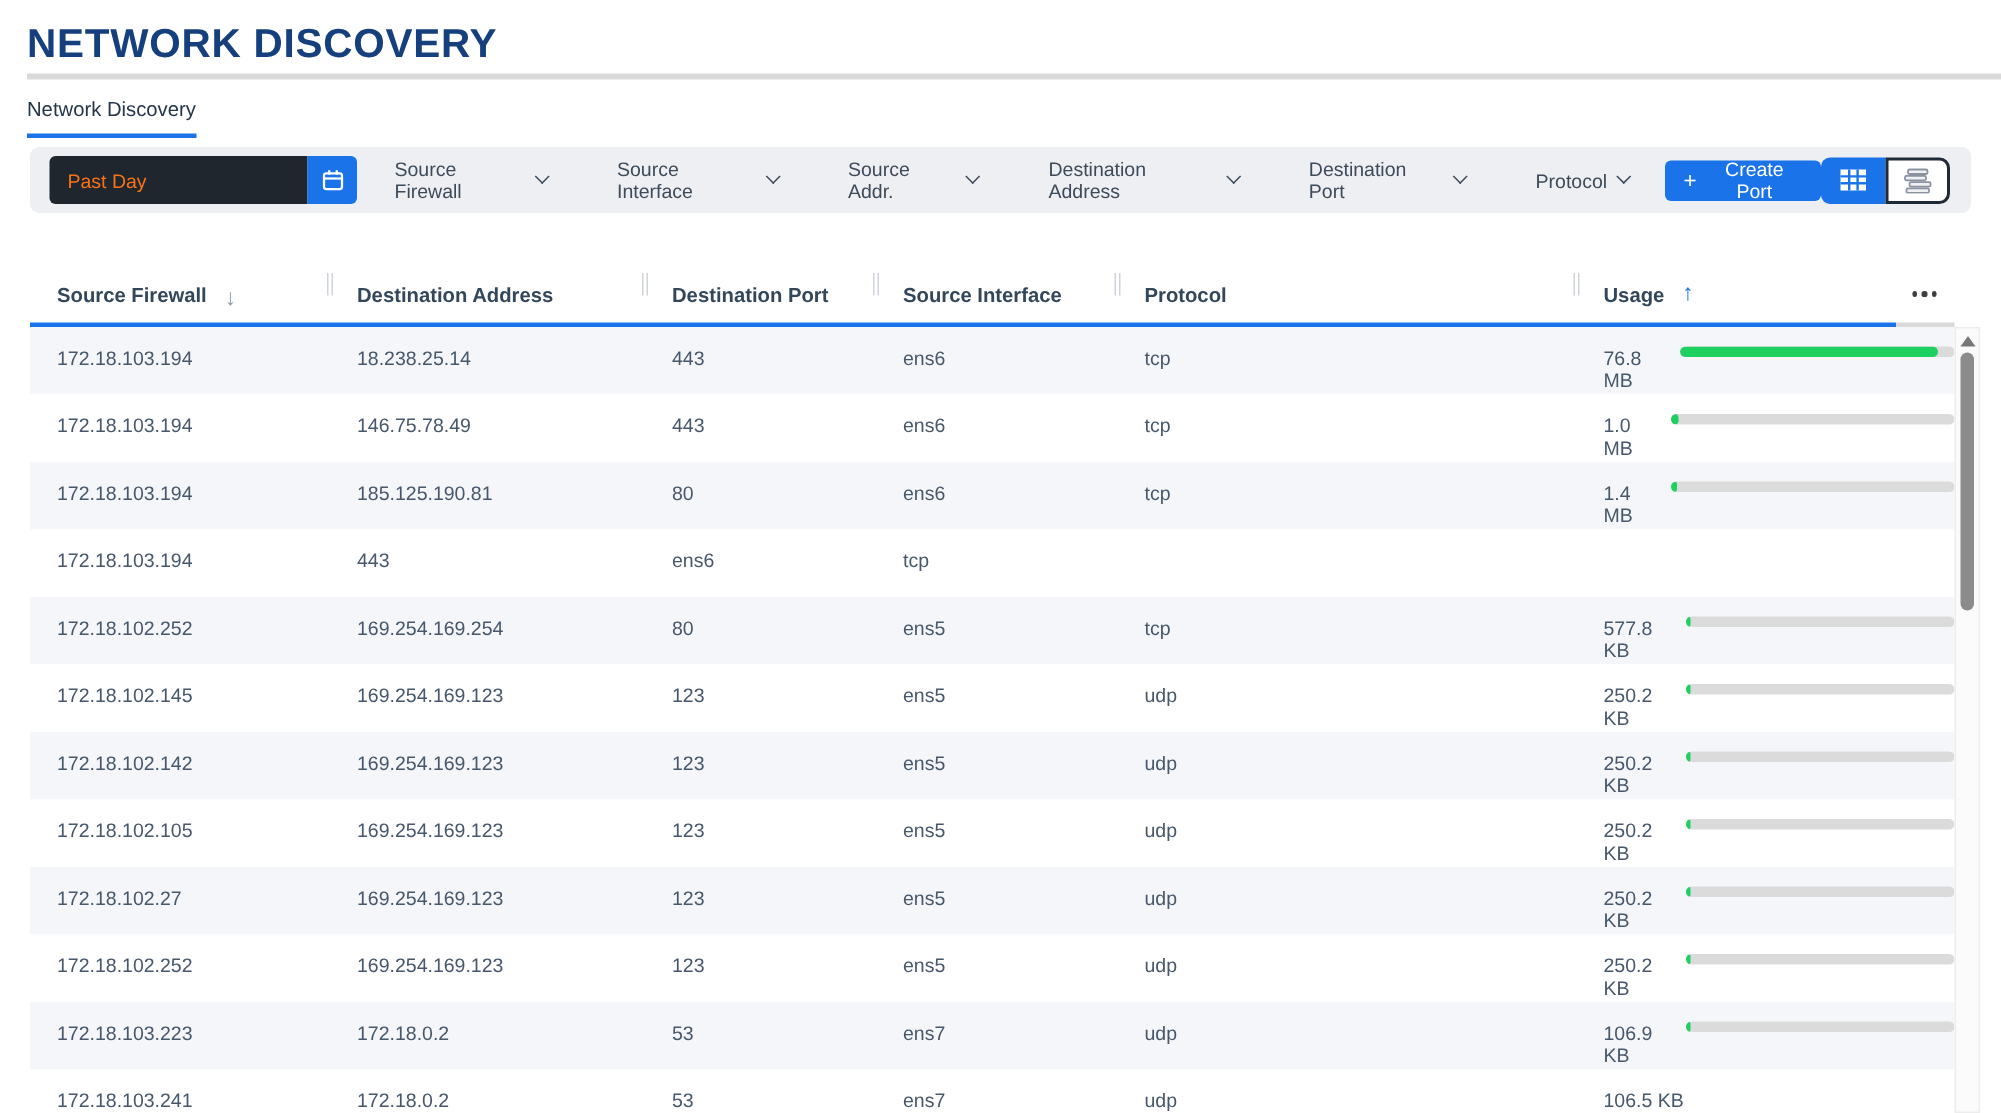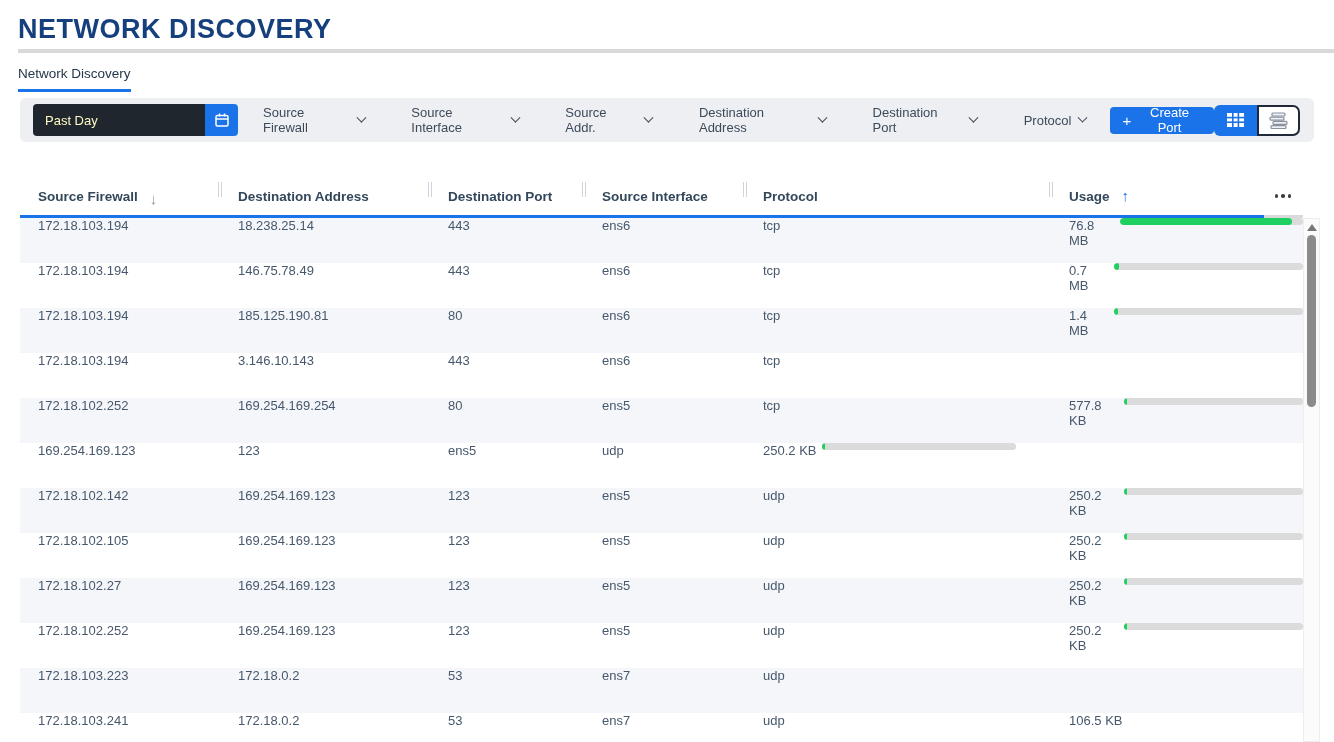--- a/index.html
+++ b/index.html
@@ -22,21 +22,21 @@
   .tab{padding-bottom:7px;border-bottom:3px solid var(--accent);cursor:pointer;}
   .tab span{font-size:13.5px;color:#24364a;}
 
   
   .toolbar{position:absolute;left:20px;top:98px;width:1294px;height:44px;
     background:var(--toolbar-bg);border-radius:6px;display:flex;align-items:center;
     padding:0 14px 0 13px;}
   .datebox{display:flex;align-items:stretch;height:32px;cursor:pointer;}
   .date-input{width:172px;background:var(--input-bg);border-radius:4px 0 0 4px;
     display:flex;align-items:center;padding-left:12px;}
-  .date-input span{color:#fef9c3;font-size:13px;}
+  .date-input span{color:#f97316;font-size:13px;}
   .cal-btn{width:33px;border:none;background:var(--accent);border-radius:0 4px 4px 0;
     display:flex;align-items:center;justify-content:center;cursor:pointer;}
   .filters{display:flex;align-items:center;gap:47px;margin-left:25px;}
   .filter{display:flex;align-items:center;gap:8px;cursor:pointer;font-size:13px;color:#3d4a59;}
   .chev{width:7px;height:7px;border-right:1.8px solid #3d4a59;border-bottom:1.8px solid #3d4a59;
     transform:rotate(45deg) translate(-2px,-2px);display:inline-block;}
   .create-rule{margin-left:24px;height:27px;padding:0 12px;background:var(--accent);
     color:#fff;border:none;border-radius:4px;font-size:13px;display:flex;align-items:center;
     gap:6px;cursor:pointer;font-family:inherit;}
   .create-rule .plus{font-size:15px;font-weight:400;line-height:1;}
@@ -55,21 +55,21 @@
     border-left:1px solid #cfd4da;border-right:1px solid #cfd4da;}
   .sort-arrow{font-size:15px;font-weight:400;}
   .sort-desc{color:#8d98a8;transform:translateY(2px);}
   .sort-asc{color:var(--accent);transform:translateY(-1px);}
   .more-menu{position:absolute;right:12px;top:16px;display:flex;gap:3px;cursor:pointer;}
   .more-menu i{width:3.5px;height:3.5px;border-radius:50%;background:#3f3f3f;}
   .header-underline{display:flex;height:3px;}
   .header-underline .blue{width:1244px;background:var(--accent);}
   .header-underline .gray{flex:1;background:#d9d9d9;}
 
-  .tr{height:45px;background:#fff;}
+  .tr{height:45px;padding-top:13px;background:#fff;}
   .tr.alt{background:var(--stripe);}
   .td{padding-left:18px;font-size:13px;color:var(--row-text);line-height:15px;}
   .td.usage{display:flex;flex-direction:row;gap:5px;}
   .bar{width:194px;height:7px;background:var(--bar-bg);border-radius:4px;overflow:hidden;}
   .fill{height:100%;background:var(--green);border-radius:4px;min-width:3px;}
 
   
   .scrollbar{position:absolute;left:1303px;top:218px;width:17px;height:524px;
     background:#fbfbfb;border:1px solid #ededed;}
   .sb-arrow{width:0;height:0;border-left:5px solid transparent;border-right:5px solid transparent;
@@ -213,60 +213,60 @@
       </div>
     </div>
   </div>
         <div class="tr grid">
     <div class="td">172.18.103.194</div>
     <div class="td">146.75.78.49</div>
     <div class="td">443</div>
     <div class="td">ens6</div>
     <div class="td">tcp</div>
     <div class="td usage">
-      <span>0.7 MB</span>
+      <span>1.0 MB</span>
       <div class="bar">
         <div class="fill" style="width: 2.5%;"></div>
       </div>
     </div>
   </div>
         <div class="tr grid alt">
     <div class="td">172.18.103.194</div>
     <div class="td">185.125.190.81</div>
     <div class="td">80</div>
     <div class="td">ens6</div>
     <div class="td">tcp</div>
     <div class="td usage">
       <span>1.4 MB</span>
       <div class="bar">
         <div class="fill" style="width: 2.2%;"></div>
       </div>
     </div>
   </div>
         <div class="tr grid">
     <div class="td">172.18.103.194</div>
-    <div class="td">3.146.10.143</div>
     <div class="td">443</div>
     <div class="td">ens6</div>
     <div class="td">tcp</div>
   </div>
         <div class="tr grid alt">
     <div class="td">172.18.102.252</div>
     <div class="td">169.254.169.254</div>
     <div class="td">80</div>
     <div class="td">ens5</div>
     <div class="td">tcp</div>
     <div class="td usage">
       <span>577.8 KB</span>
       <div class="bar">
         <div class="fill" style="width: 1.6%;"></div>
       </div>
     </div>
   </div>
         <div class="tr grid">
+    <div class="td">172.18.102.145</div>
     <div class="td">169.254.169.123</div>
     <div class="td">123</div>
     <div class="td">ens5</div>
     <div class="td">udp</div>
     <div class="td usage">
       <span>250.2 KB</span>
       <div class="bar">
         <div class="fill" style="width: 1.5%;"></div>
       </div>
     </div>
@@ -322,20 +322,26 @@
         <div class="fill" style="width: 1.5%;"></div>
       </div>
     </div>
   </div>
         <div class="tr grid alt">
     <div class="td">172.18.103.223</div>
     <div class="td">172.18.0.2</div>
     <div class="td">53</div>
     <div class="td">ens7</div>
     <div class="td">udp</div>
+    <div class="td usage">
+      <span>106.9 KB</span>
+      <div class="bar">
+        <div class="fill" style="width: 1.4%;"></div>
+      </div>
+    </div>
   </div>
         <div class="tr grid">
     <div class="td">172.18.103.241</div>
     <div class="td">172.18.0.2</div>
     <div class="td">53</div>
     <div class="td">ens7</div>
     <div class="td">udp</div>
     <div class="td usage">
       <span>106.5 KB</span>
 

